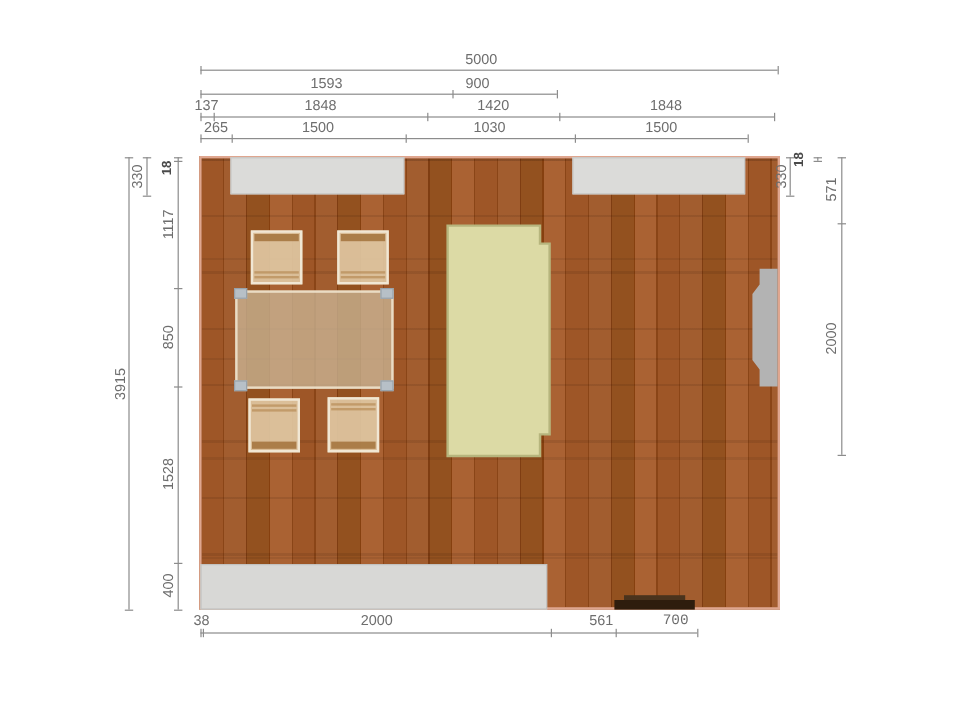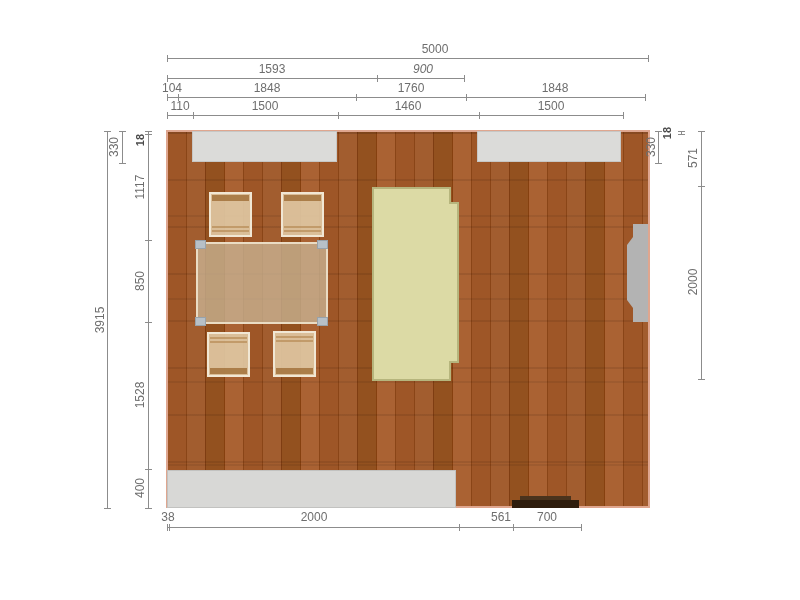--- a/index.html
+++ b/index.html
@@ -110,57 +110,57 @@
   </div>
 
   <svg class="svg-item" style="left:625px;top:222px;" width="26" height="102">
     <polygon points="23,2 8,2 8,15 2,23 2,78 8,86 8,100 23,100" fill="#b3b3b3"></polygon>
   </svg>
 
   <div>
       <div class="dim-line h" style="left: 167px; top: 58px; width: 481px;"></div>
       <div class="dim-tick h" style="left: 167px; top: 55px;"></div>
       <div class="dim-tick h" style="left: 648px; top: 55px;"></div>
-      <span class="dim-label" style="left: 415px; top: 49px; padding-left: 40px;">5000</span>
+      <span class="dim-label" style="left: 381px; top: 49px; padding-left: 40px;">5000</span>
       <div class="dim-line h" style="left: 167px; top: 78px; width: 297px;"></div>
       <div class="dim-tick h" style="left: 167px; top: 75px;"></div>
       <div class="dim-tick h" style="left: 377px; top: 75px;"></div>
       <div class="dim-tick h" style="left: 464px; top: 75px;"></div>
       <span class="dim-label" style="left: 272px; top: 69px;">1593</span>
-      <span class="dim-label" style="left: 423px; top: 69px; font-style: italic;">900</span>
+      <span class="dim-label" style="left: 398px; top: 69px;">900</span>
       <div class="dim-line h" style="left: 167px; top: 97px; width: 478px;"></div>
       <div class="dim-tick h" style="left: 167px; top: 94px;"></div>
       <div class="dim-tick h" style="left: 178px; top: 94px;"></div>
       <div class="dim-tick h" style="left: 356px; top: 94px;"></div>
       <div class="dim-tick h" style="left: 466px; top: 94px;"></div>
       <div class="dim-tick h" style="left: 645px; top: 94px;"></div>
-      <span class="dim-label" style="left: 172px; top: 88px;">104</span>
+      <span class="dim-label" style="left: 172px; top: 88px;">137</span>
       <span class="dim-label" style="left: 267px; top: 88px;">1848</span>
-      <span class="dim-label" style="left: 411px; top: 88px;">1760</span>
+      <span class="dim-label" style="left: 411px; top: 88px;">1420</span>
       <span class="dim-label" style="left: 555px; top: 88px;">1848</span>
       <div class="dim-line h" style="left: 167px; top: 115px; width: 456px;"></div>
       <div class="dim-tick h" style="left: 167px; top: 112px;"></div>
       <div class="dim-tick h" style="left: 193px; top: 112px;"></div>
       <div class="dim-tick h" style="left: 338px; top: 112px;"></div>
       <div class="dim-tick h" style="left: 479px; top: 112px;"></div>
       <div class="dim-tick h" style="left: 623px; top: 112px;"></div>
-      <span class="dim-label" style="left: 180px; top: 106px;">110</span>
+      <span class="dim-label" style="left: 180px; top: 106px;">265</span>
       <span class="dim-label" style="left: 265px; top: 106px;">1500</span>
-      <span class="dim-label" style="left: 408px; top: 106px;">1460</span>
+      <span class="dim-label" style="left: 408px; top: 106px;">1030</span>
       <span class="dim-label" style="left: 551px; top: 106px;">1500</span>
       <div class="dim-line h" style="left: 167px; top: 527px; width: 414px;"></div>
       <div class="dim-tick h" style="left: 167px; top: 524px;"></div>
       <div class="dim-tick h" style="left: 169px; top: 524px;"></div>
       <div class="dim-tick h" style="left: 459px; top: 524px;"></div>
       <div class="dim-tick h" style="left: 513px; top: 524px;"></div>
       <div class="dim-tick h" style="left: 581px; top: 524px;"></div>
       <span class="dim-label" style="left: 168px; top: 517px;">38</span>
       <span class="dim-label" style="left: 314px; top: 517px;">2000</span>
       <span class="dim-label" style="left: 486px; top: 517px; padding-left: 30px;">561</span>
-      <span class="dim-label" style="left: 547px; top: 517px;">700</span>
+      <span class="dim-label" style="left: 563px; top: 517px; font-family: Liberation Mono, monospace;">700</span>
       <div class="dim-line v" style="left: 107px; top: 131px; height: 377px;"></div>
       <div class="dim-tick v" style="left: 104px; top: 131px;"></div>
       <div class="dim-tick v" style="left: 104px; top: 508px;"></div>
       <span class="dim-label rot" style="left: 100px; top: 320px;">3915</span>
       <div class="dim-line v" style="left: 122px; top: 131px; height: 32px;"></div>
       <div class="dim-tick v" style="left: 119px; top: 131px;"></div>
       <div class="dim-tick v" style="left: 119px; top: 163px;"></div>
       <span class="dim-label rot" style="left: 114px; top: 147px;">330</span>
       <div class="dim-line v" style="left: 148px; top: 131px; height: 377px;"></div>
       <div class="dim-tick v" style="left: 145px; top: 131px;"></div>

